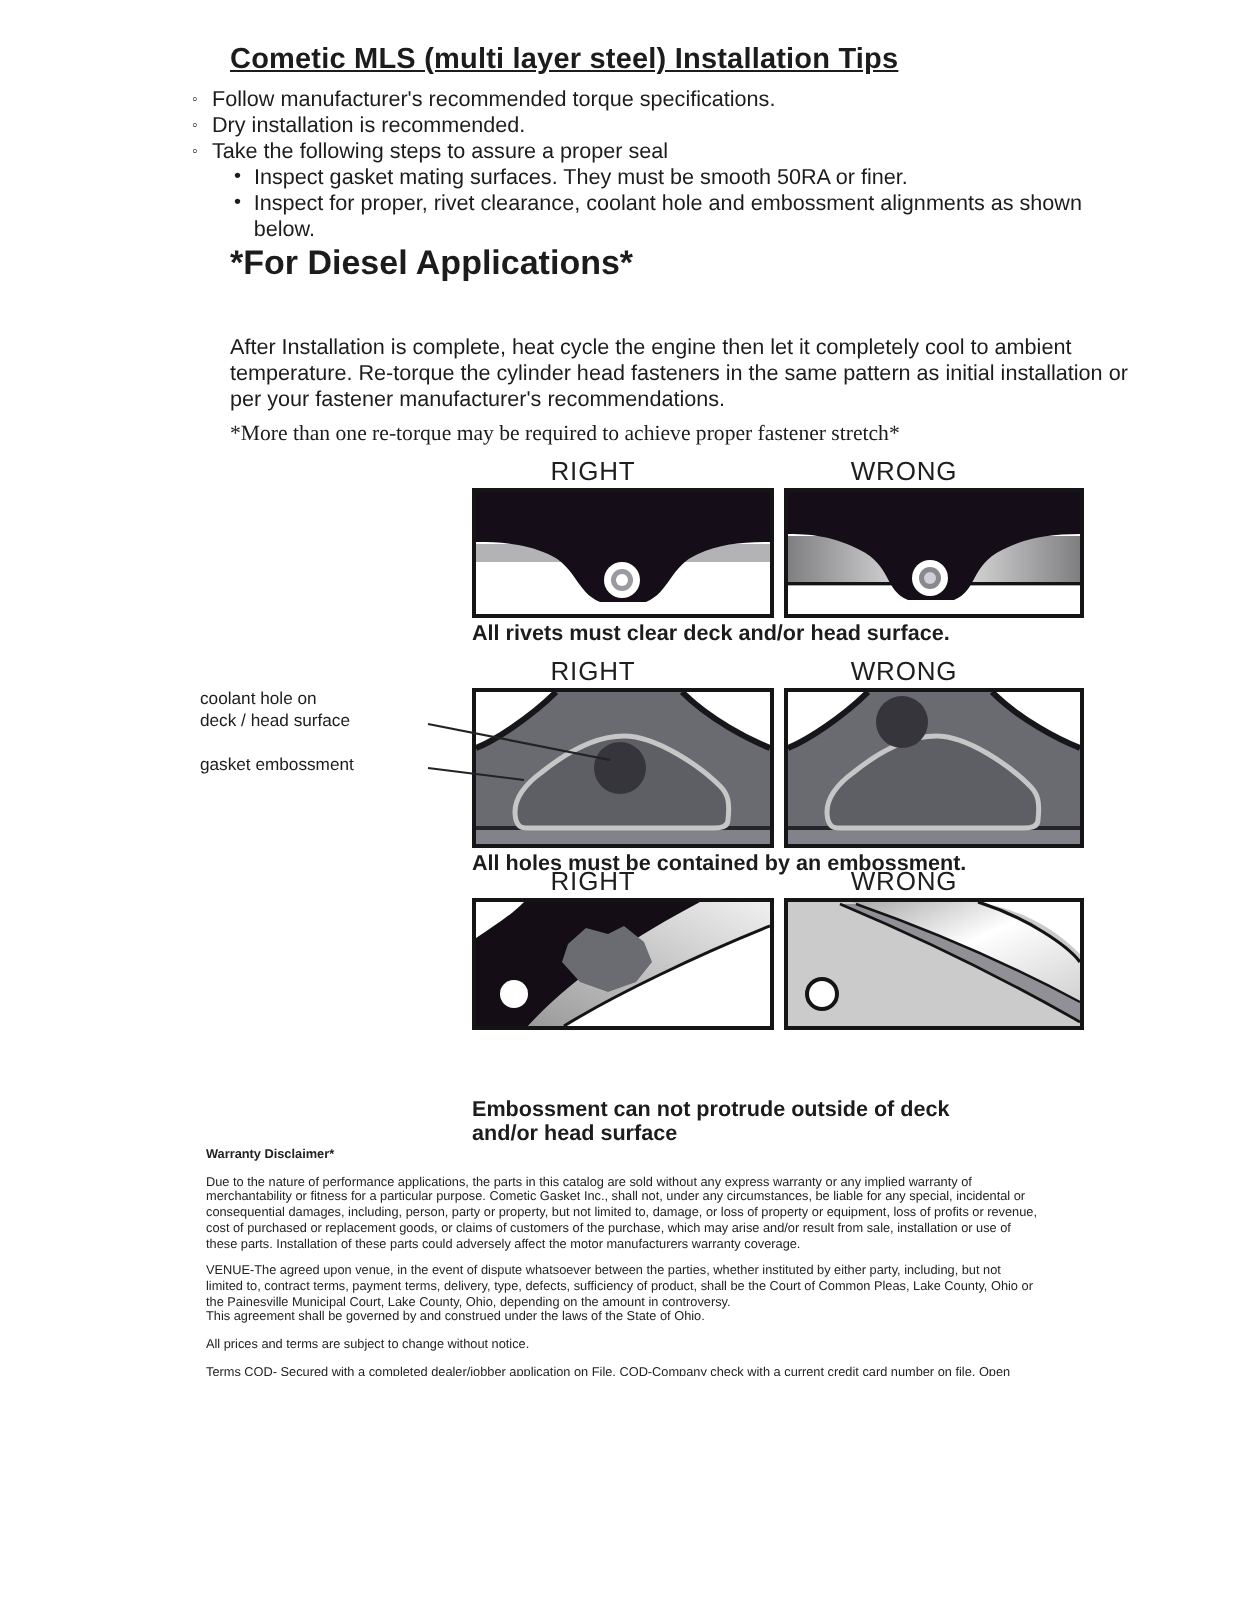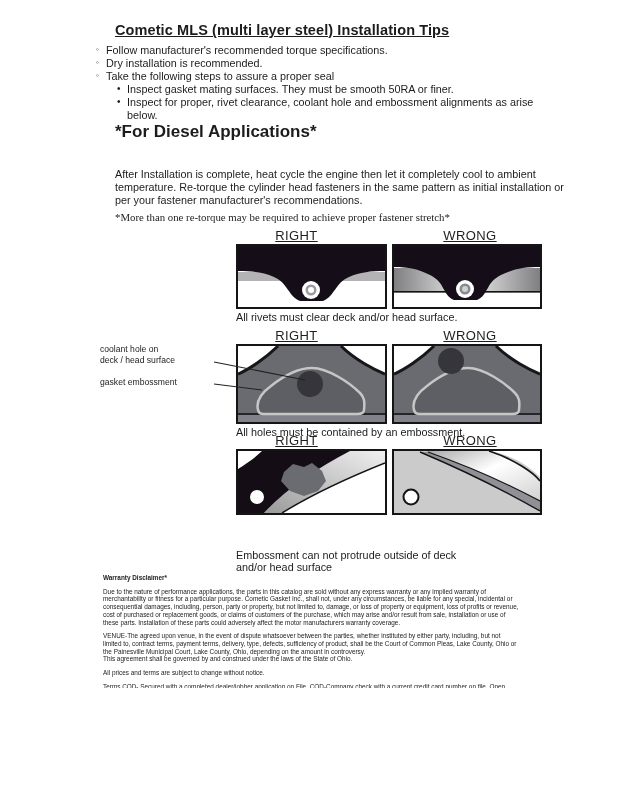--- a/index.html
+++ b/index.html
@@ -12,27 +12,27 @@
     text-decoration:underline;letter-spacing:0.1px;
   }
   .tips{position:absolute;left:96px;top:44px;width:470px;font-size:10.8px;line-height:12.9px;}
   .tip-row{display:flex;}
   .tip-row .m{width:8px;font-size:8px;line-height:12.9px;margin-right:2px;}
   .tip-sub{margin-left:21px;}
   .tip-sub .m{font-size:10px;}
   .diesel-h{position:absolute;left:115px;top:122px;font-size:17px;font-weight:bold;}
   .bodyp{position:absolute;left:115px;width:452px;font-size:10.8px;line-height:13px;}
   .drow{position:absolute;left:236px;}
-  .dheads{display:flex;gap:23px;text-decoration:underline;}
+  .dheads{display:flex;gap:5px;}
   .dheads span{display:block;text-align:center;font-size:13px;letter-spacing:0.4px;color:#1e1e1e;transform:translateX(-15px);}
   .dheads .hl{width:151px;} .dheads .hr{width:150px;}
   .dboxes{display:flex;gap:5px;margin-top:1px;}
   .dbox{border:2px solid #151515;background:#fff;}
   .dbox svg{display:block;}
-  .dcap{margin-top:3px;font-size:10.8px;font-weight:normal;line-height:11.5px;}
+  .dcap{margin-top:3px;font-size:10.8px;font-weight:bold;line-height:11.5px;}
   .ann{position:absolute;width:112px;left:100px;text-align:left;font-size:8.6px;line-height:10.6px;white-space:pre-line;}
   .leader{position:absolute;left:105px;top:340px;pointer-events:none;}
   .warr{position:absolute;left:103px;top:574px;width:417px;font-size:6.4px;line-height:7.7px;color:#222;}
   .warr .wh{font-weight:bold;margin-bottom:6px;}
   .warr p{margin:0 0 6px 0;white-space:pre-line;}
   .pagenum{position:absolute;left:389px;top:757px;font-size:11.5px;color:#2a2a2a;}
 </style>
 </head>
 <body>
 
@@ -52,21 +52,21 @@
     <div class="tip-row">
       <span class="m">◦</span>
       <span>Take the following steps to assure a proper seal</span>
     </div>
     <div class="tip-row tip-sub">
       <span class="m">•</span>
       <span>Inspect gasket mating surfaces.  They must be smooth 50RA or finer.</span>
     </div>
     <div class="tip-row tip-sub">
       <span class="m">•</span>
-      <span>Inspect for proper, rivet clearance, coolant hole and embossment alignments as arise below.</span>
+      <span>Inspect for proper, rivet clearance, coolant hole and embossment alignments as shown below.</span>
     </div>
   </div>
 
   <div class="diesel-h">*For Diesel Applications*</div>
   <div class="bodyp" style="top:168px;">After Installation is complete, heat cycle the engine then let it completely cool to ambient temperature. Re-torque the cylinder head fasteners in the same pattern as initial installation or per your fastener manufacturer's recommendations.</div>
   <div class="bodyp" style="top:211px;font-family:Liberation Serif, serif;">*More than one re-torque may be required to achieve proper fastener stretch*</div>
 
   <div class="drow" style="top:228px;">
     <div class="dheads">
       <span class="hl">RIGHT</span>

